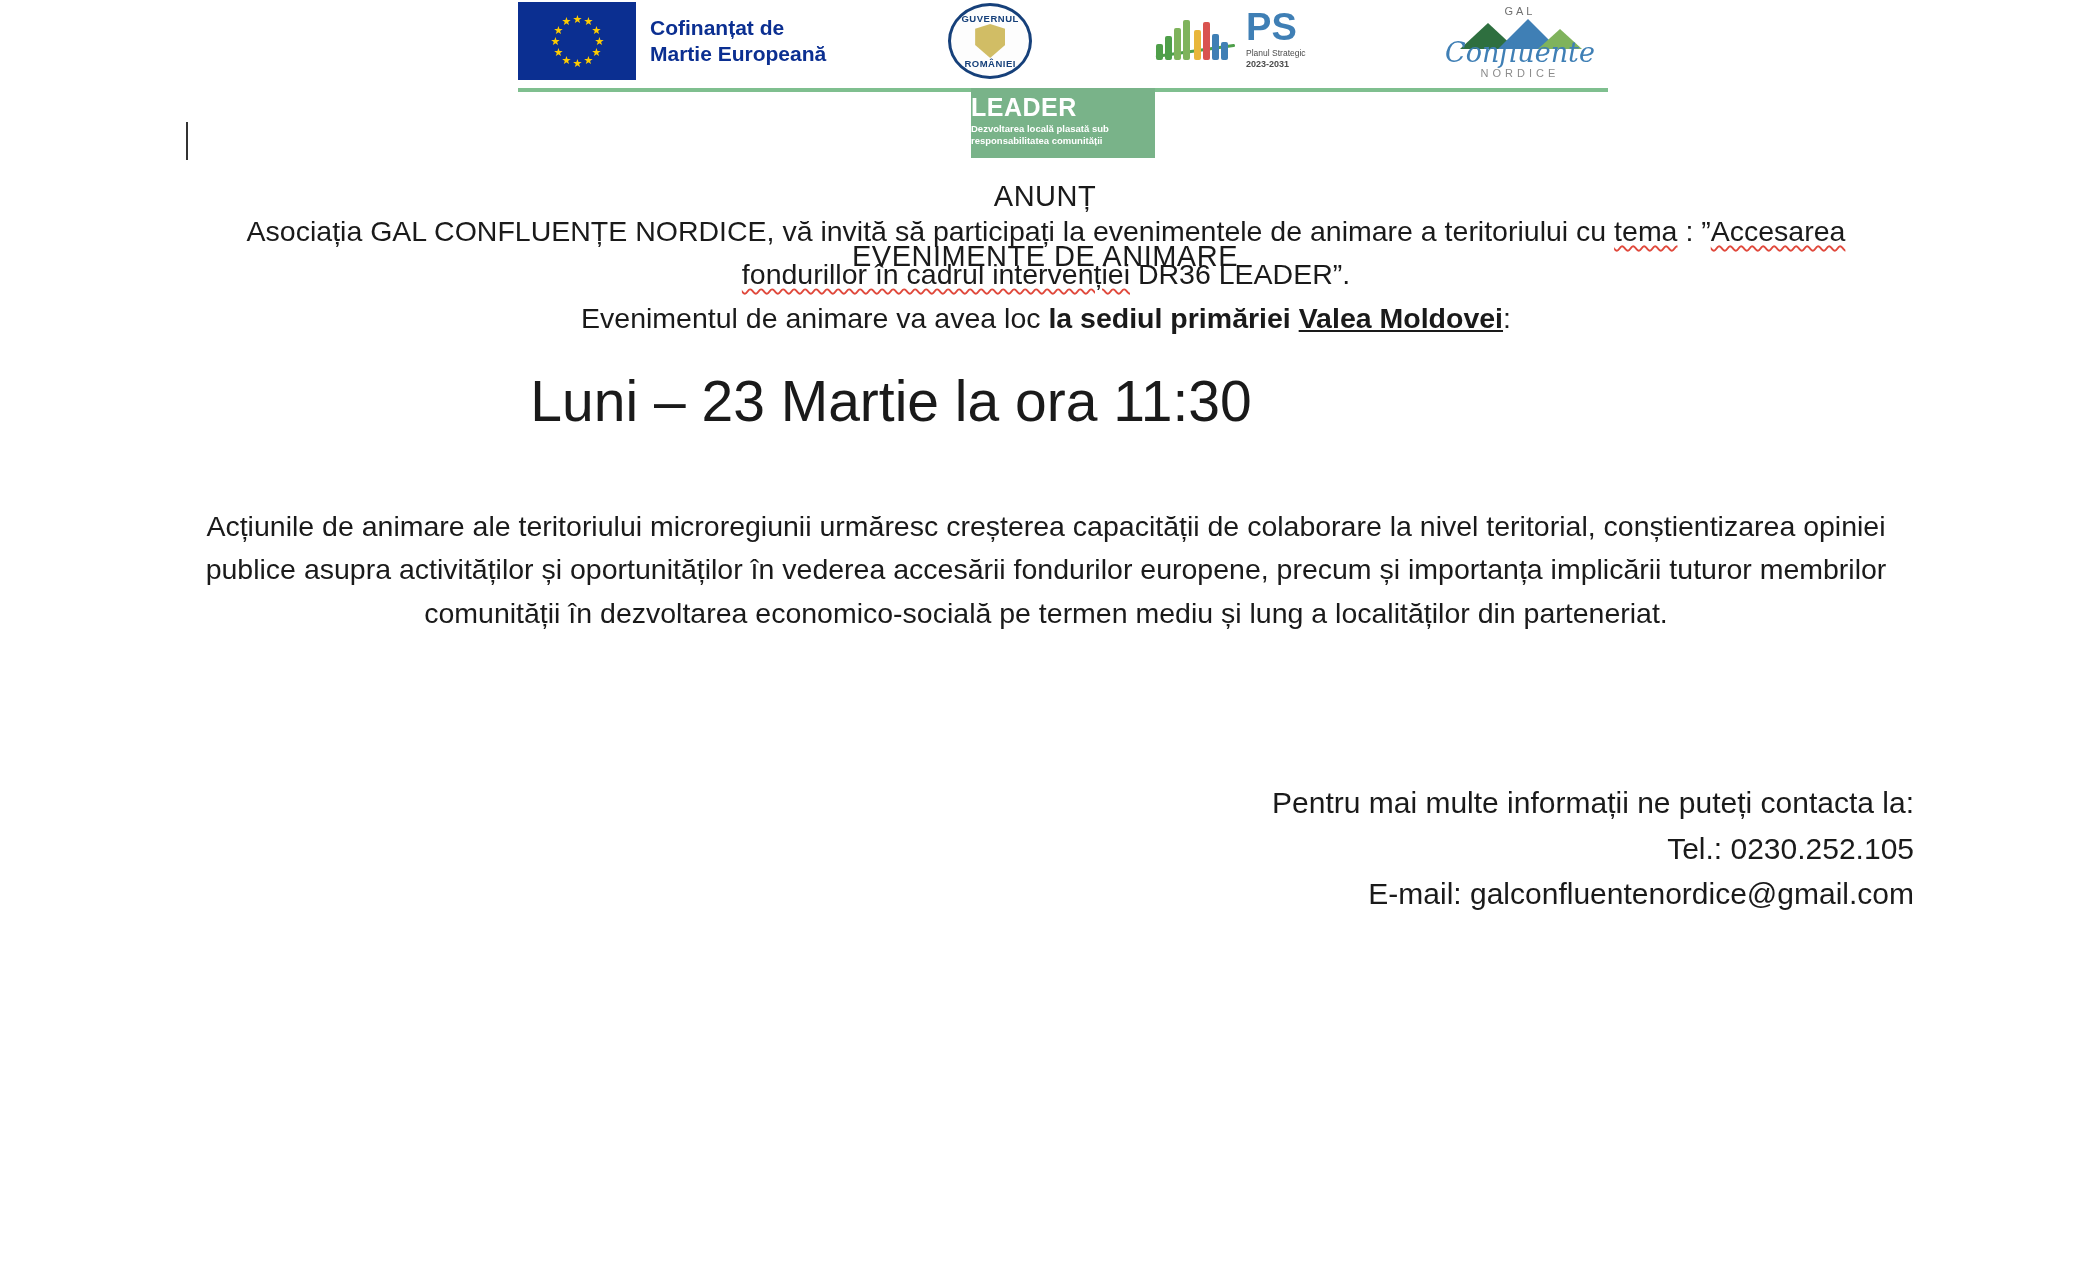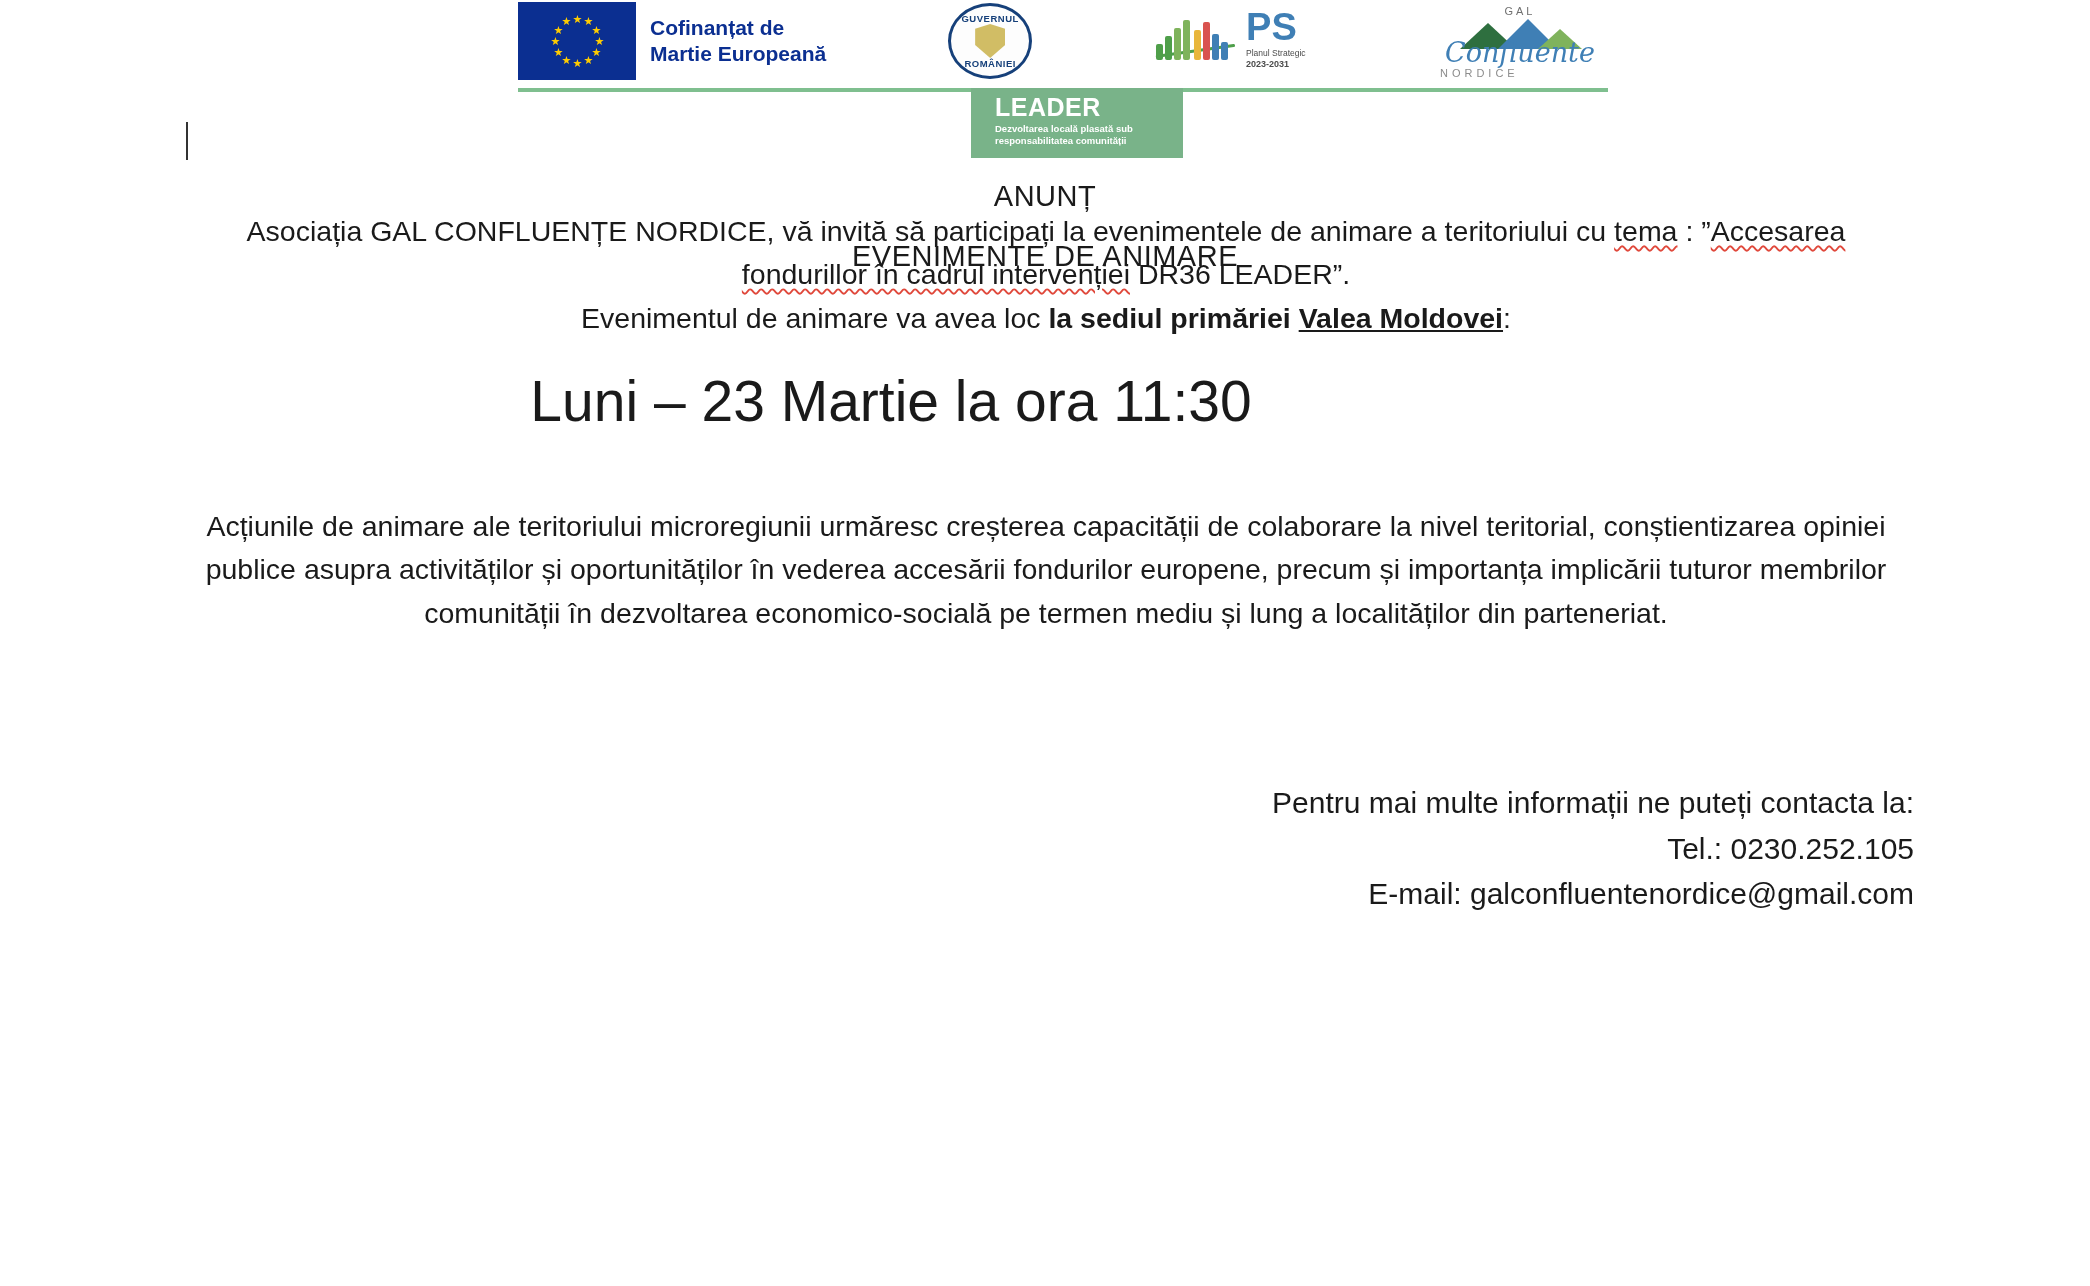--- a/index.html
+++ b/index.html
@@ -230,46 +230,47 @@
     font-style: italic;
     font-size: 27px;
     color: #3f7fb5;
     line-height: 1;
   }
   .gal-bottom {
     position: absolute;
     left: 0;
     top: 64px;
     width: 100%;
+    text-align: center;
     font-size: 11px;
     letter-spacing: 4px;
     color: #8c8c8c;
   }
 
   
   .green-rule {
     position: absolute;
     left: 518px;
     top: 88px;
     width: 1090px;
     height: 4px;
     background: #7fbf8f;
   }
 
   
   .leader-box {
     position: absolute;
     left: 971px;
     top: 88px;
-    width: 212px;
+    width: 184px;
     height: 70px;
     background: #79b389;
     color: #ffffff;
     box-sizing: border-box;
-    padding: 6px 8px 4px 24px;
+    padding: 6px 8px 4px 0;
   }
   .leader-box .ld-title {
     font-size: 25px;
     font-weight: bold;
     letter-spacing: 0.5px;
     line-height: 1.05;
   }
   .leader-box .ld-sub {
     font-size: 9.5px;
     font-weight: bold;

